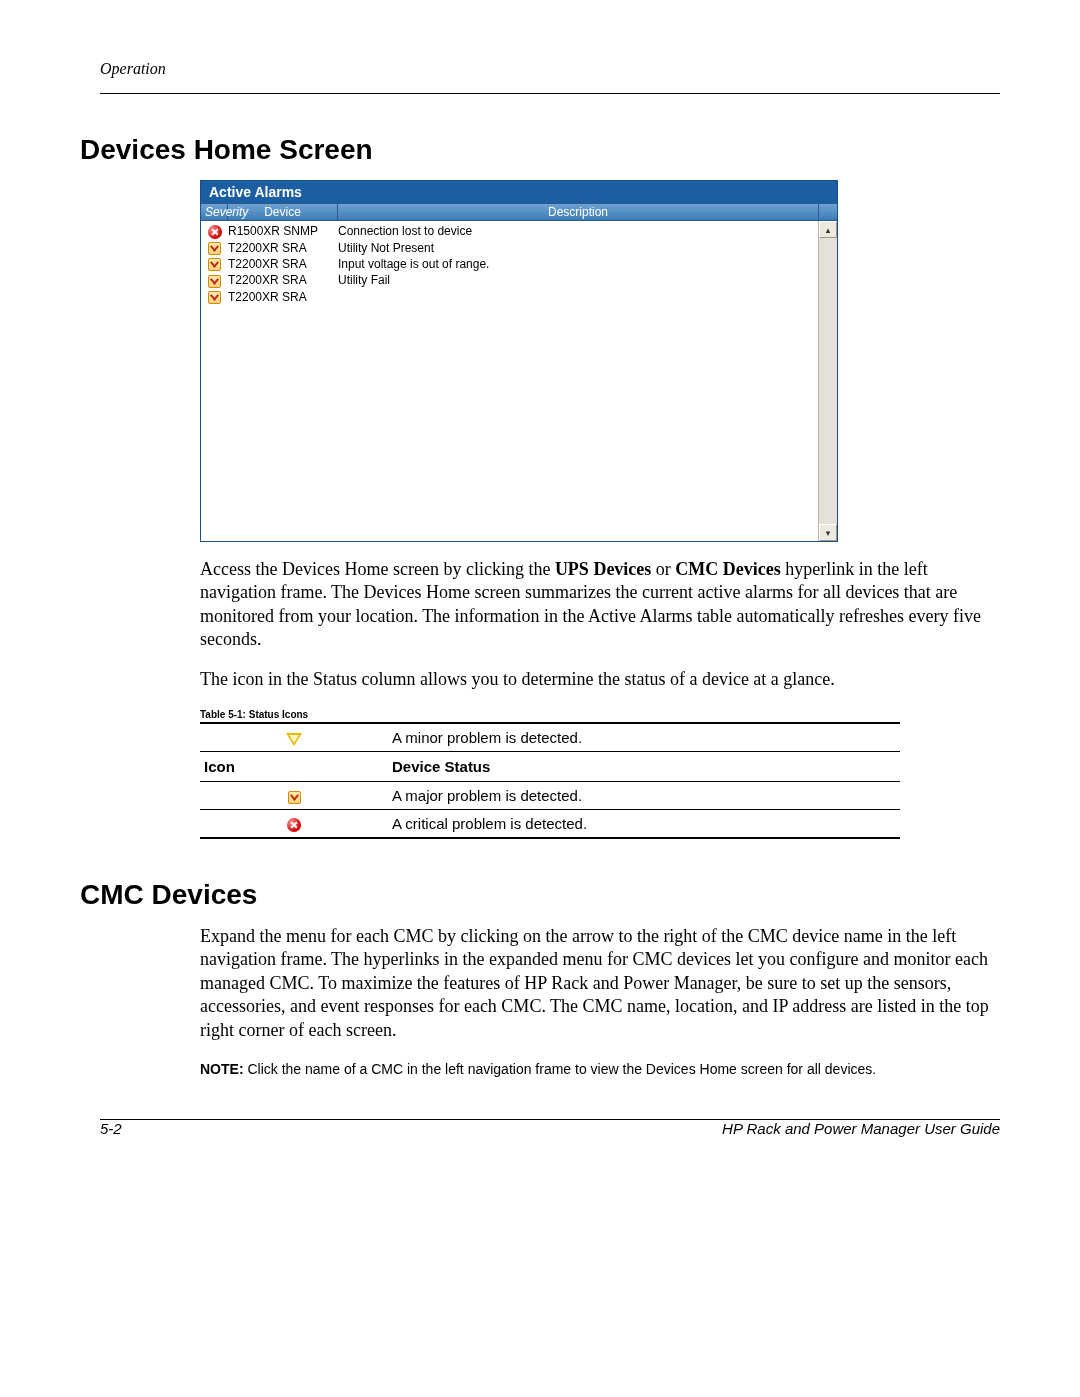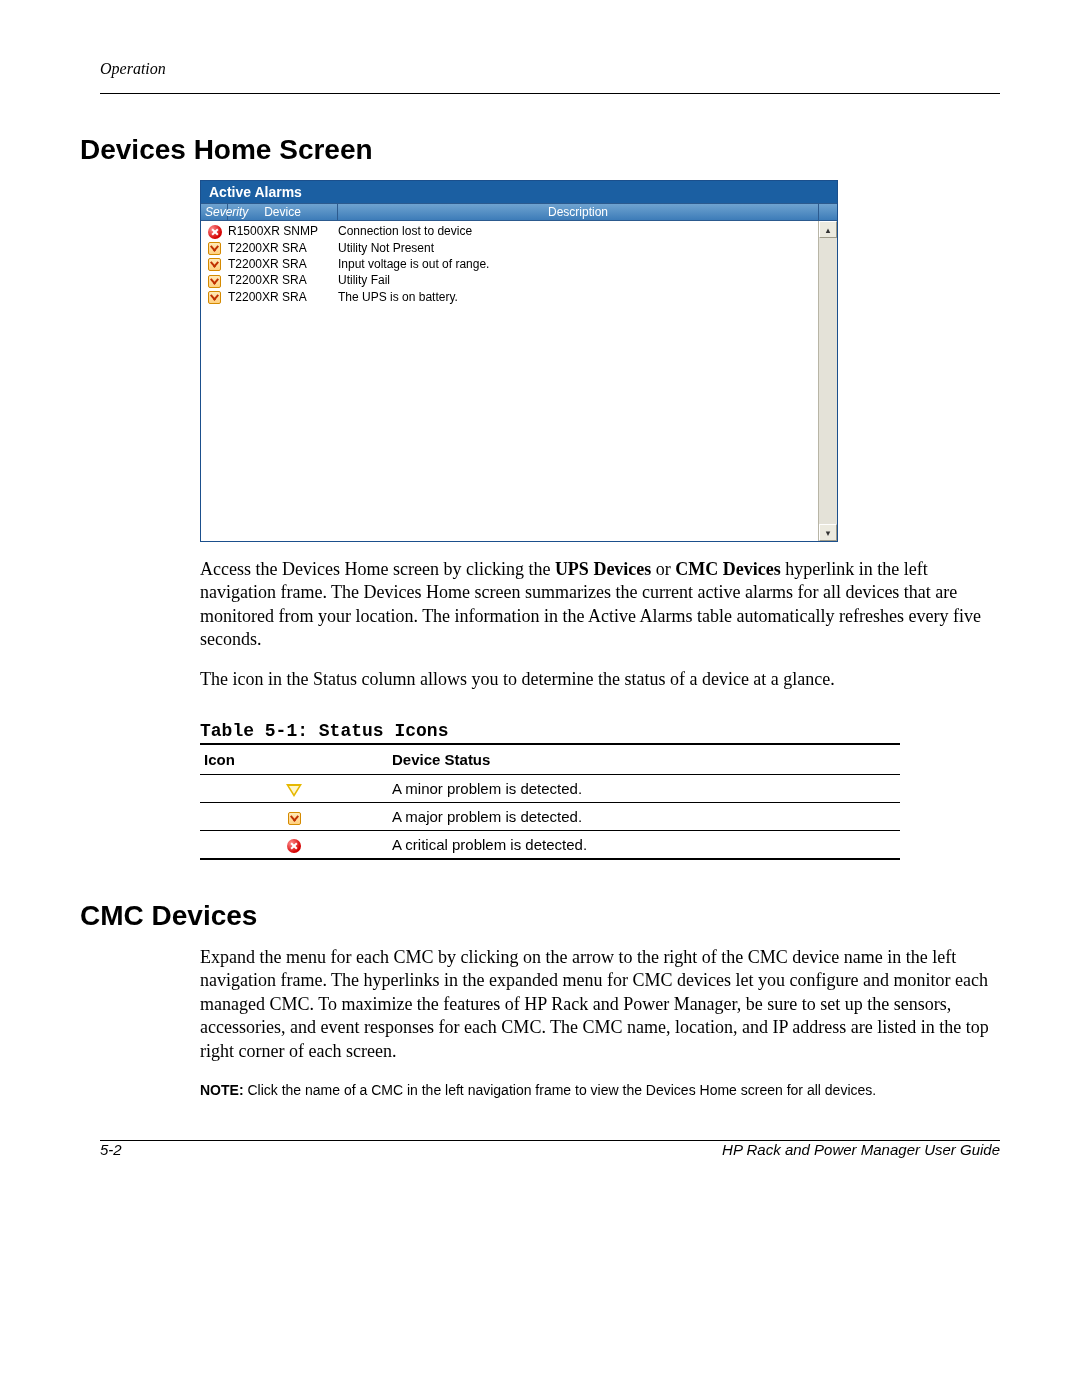--- a/index.html
+++ b/index.html
@@ -163,24 +163,24 @@
   }
   
   p.body {
     font-size: 18px;
     line-height: 1.3;
     margin: 16px 0;
     font-family: "Times New Roman", serif;
   }
   
   .tbl-caption {
-    font-family: Liberation Mono, monospace;
+    font-family: Liberation Sans, sans-serif;
     font-weight: bold;
-    font-size: 18px;
-    margin-top: 30px;
+    font-size: 10px;
+    margin-top: 18px;
     margin-bottom: 2px;
   }
   .status-table {
     width: 700px;
     border-collapse: collapse;
     font-family: Arial, Helvetica, sans-serif;
     font-size: 15px;
   }
   .status-table .top-rule td { border-top: 2px solid #000; }
   .status-table th {
@@ -256,21 +256,20 @@
             <div class="col-desc">Input voltage is out of range.</div>
           </div>
           <div class="alarm-row">
             <div class="col-sev"><span class="icon icon-major"></span></div>
             <div class="col-dev">T2200XR SRA</div>
             <div class="col-desc">Utility Fail</div>
           </div>
           <div class="alarm-row">
             <div class="col-sev"><span class="icon icon-major"></span></div>
             <div class="col-dev">T2200XR SRA</div>
-            <div class="col-desc">The UPS is on battery.</div>
           </div>
         </div>
         <div class="scrollbar">
           <div class="scroll-btn">▴</div>
           <div class="scroll-btn">▾</div>
         </div>
       </div>
     </div>
 
     <p class="body">
@@ -279,26 +278,26 @@
 
     <p class="body">The icon in the Status column allows you to determine the status of a device at a glance.</p>
 
     <div class="tbl-caption">Table 5-1:  Status Icons</div>
     <table class="status-table">
       <tbody>
           <tr class="top-rule">
             <td colspan="2" style="padding:0;border-bottom:none;"></td>
           </tr>
       <tr>
+        <td class="col-icon"><span class="icon-minor-wrap"><span class="icon-minor"></span></span></td>
+        <td>A minor problem is detected.</td>
+      </tr>
+      <tr>
         <th class="col-icon" style="text-align:left;">Icon</th>
         <th>Device Status</th>
-      </tr>
-      <tr>
-        <td class="col-icon"><span class="icon-minor-wrap"><span class="icon-minor"></span></span></td>
-        <td>A minor problem is detected.</td>
       </tr>
       <tr>
         <td class="col-icon"><span class="icon icon-major"></span></td>
         <td>A major problem is detected.</td>
       </tr>
       <tr class="last">
         <td class="col-icon"><span class="icon icon-critical"></span></td>
         <td>A critical problem is detected.</td>
       </tr>
     </tbody>

